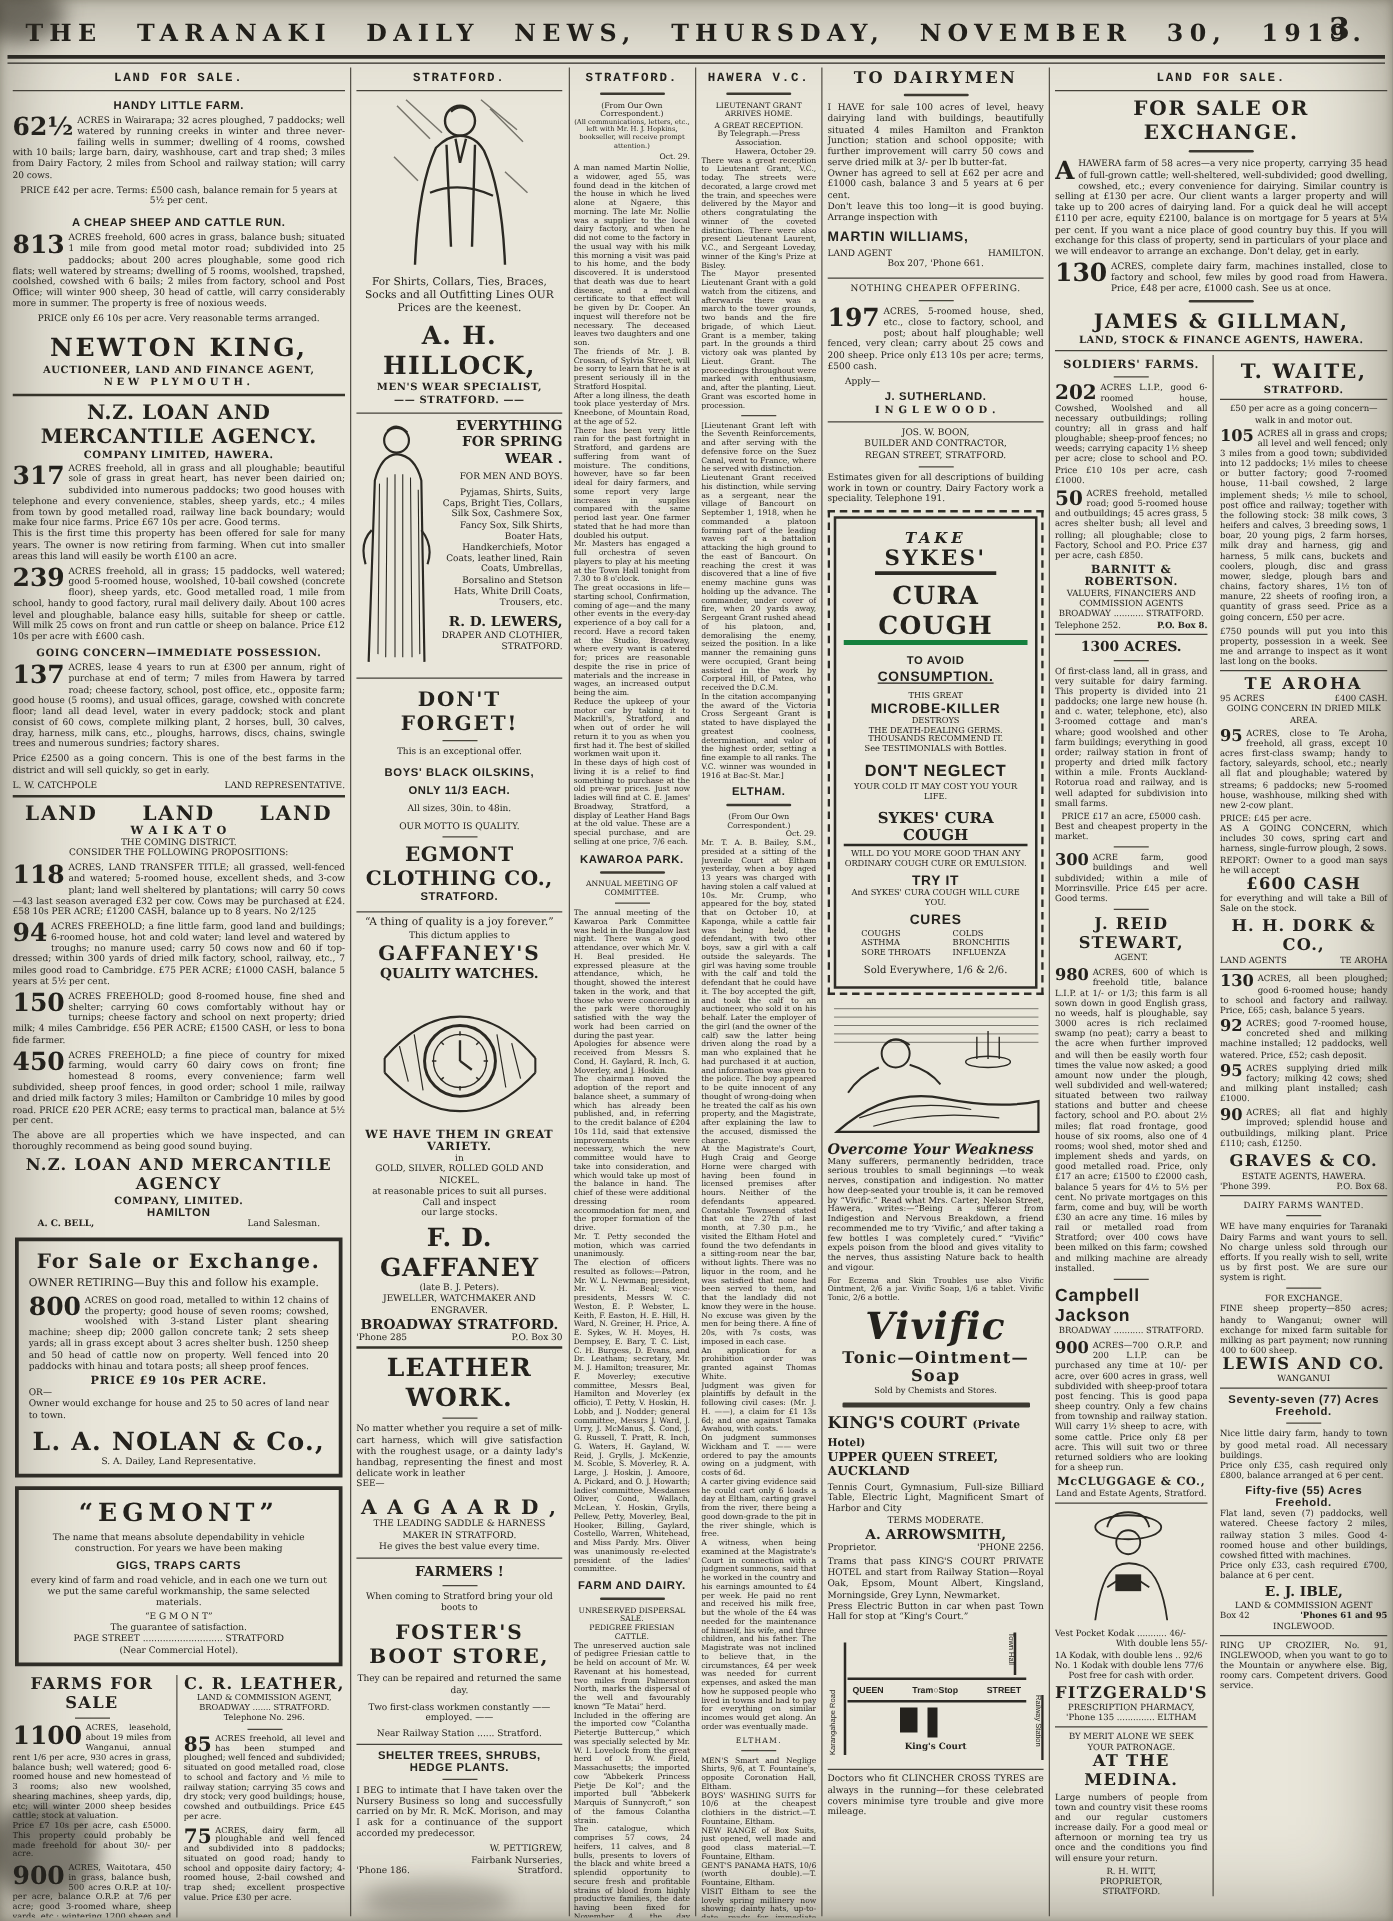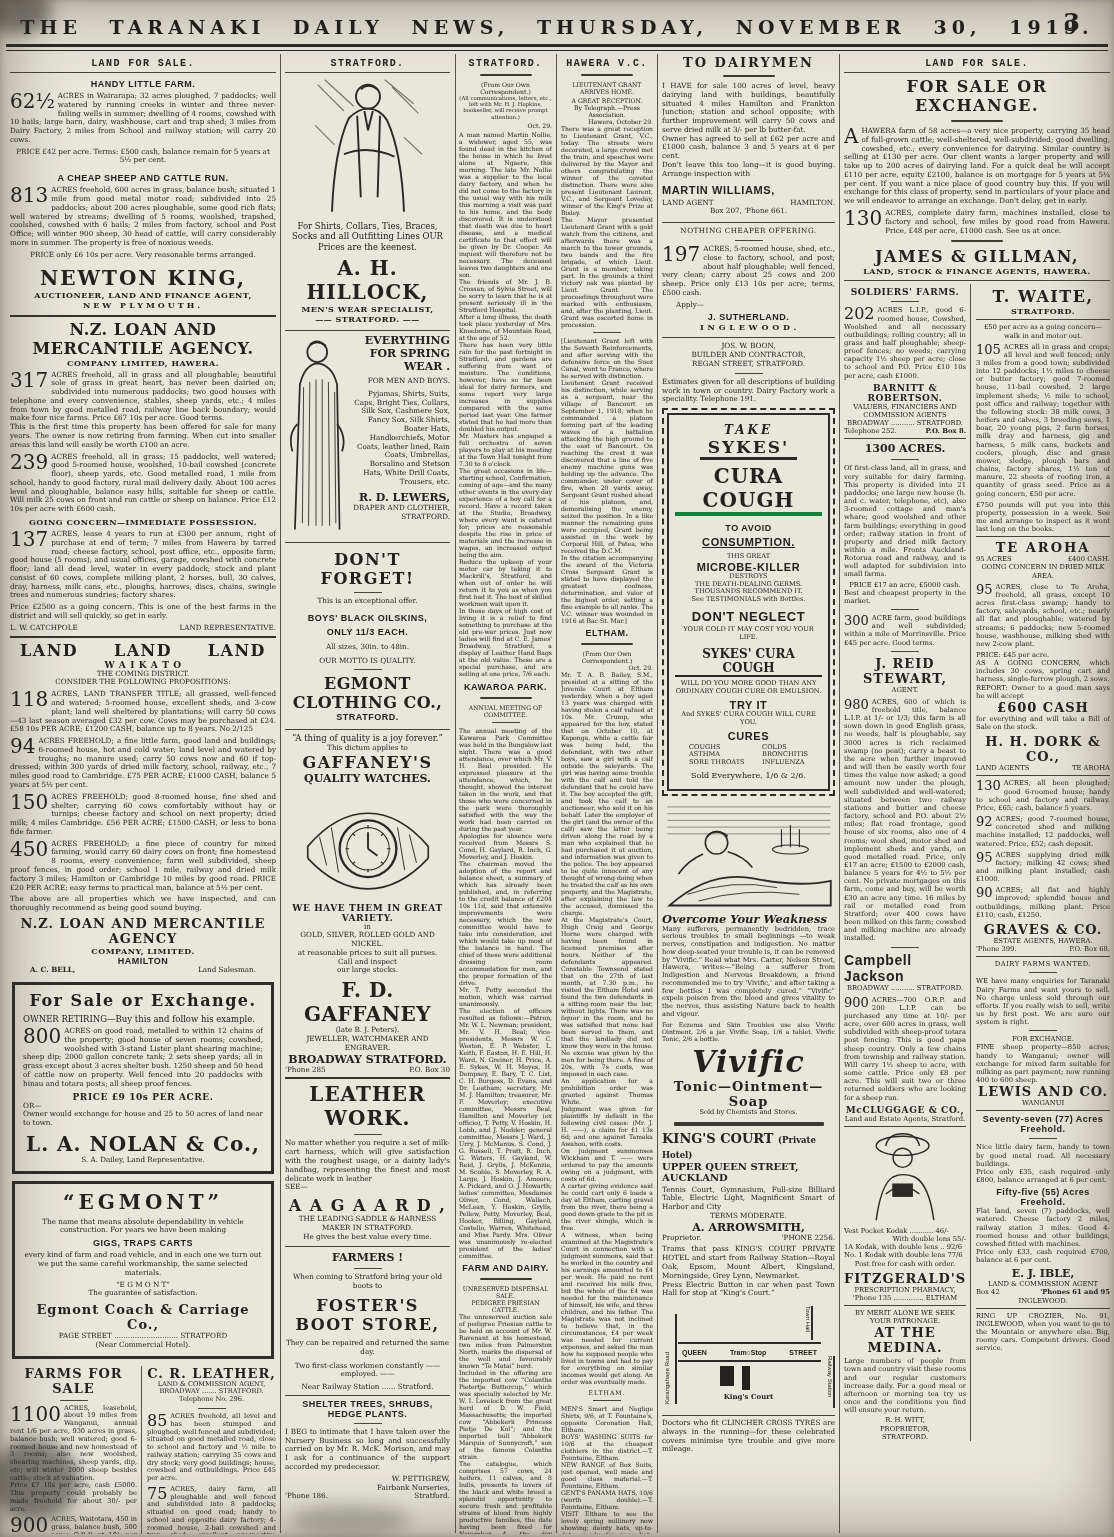--- a/index.html
+++ b/index.html
@@ -24,21 +24,21 @@
   .chead{font-family:Liberation Mono, monospace;font-weight:bold;font-size:10px;text-align:center;letter-spacing:1.4px;margin:3px 0 2px}
   .hr1{border-top:1px solid #45423a;margin:3px 0}
   .hr2{border-top:2px solid #353329;margin:3px 0}
   .dv{width:52px;height:2px;background:#3c3931;margin:5px auto;border-radius:1px}
   .dvs{width:28px;height:1px;background:#4a463d;margin:4px auto}
   .t7{font:7.2px/1.22 "DejaVu Serif",serif}
   .t68{font:6.8px/1.2 "DejaVu Serif",serif}
   .t65{font:6.6px/1.18 "DejaVu Serif",serif}
   .t6{font:6.1px/1.15 "DejaVu Serif",serif}
   .lst{margin:3px 0;overflow:hidden}
-  .lst .nm{float:left;font-family:"DejaVu Serif",serif;font-weight:normal;font-size:16px;line-height:.85;margin:1px 3px 0 0}
+  .lst .nm{float:left;font-family:"DejaVu Serif",serif;font-weight:bold;font-size:16px;line-height:.85;margin:1px 3px 0 0}
   .lst.big .nm{font-size:20px}
   .lst.sm .nm{font-size:13px}
   .box{border:2px solid #2f2d27;padding:6px 8px;margin:7px 2px}
   .box3{border:3px solid #2f2d27}
   .sykes{border:2px solid #2f2d27;outline:2px dashed #2f2d27;outline-offset:3px;margin:9px 5px;padding:8px 6px;text-align:center}
   .h20{font-family:"DejaVu Serif",serif;font-weight:bold;font-size:20px;text-align:center;letter-spacing:2px}
   .h16{font-family:"DejaVu Serif",serif;font-weight:bold;font-size:16px;text-align:center;letter-spacing:1.5px}
   .h13{font-family:"DejaVu Serif",serif;font-weight:bold;font-size:13px;text-align:center;letter-spacing:1px}
   .h11{font-family:"DejaVu Serif",serif;font-weight:bold;font-size:11px;text-align:center}
   .h9{font-family:"DejaVu Serif",serif;font-weight:bold;font-size:9px;text-align:center;letter-spacing:.6px}
@@ -131,21 +131,20 @@
       <div class="h20" style="letter-spacing:1px;margin-top:4px">L. A. NOLAN &amp; Co.,</div>
       <div class="t7 c">S. A. Dailey, Land Representative.</div>
     </div>
     <div class="box box3">
       <div class="h20" style="letter-spacing:4px">“EGMONT”</div>
       <div class="t7 c" style="margin-top:4px">The name that means absolute dependability in vehicle construction.  For years we have been making</div>
       <div class="sh9" style="margin:3px 0">GIGS,            TRAPS            CARTS</div>
       <div class="t7 c">every kind of farm and road vehicle, and in each one we turn out we put the same careful workmanship, the same selected materials.</div>
       <div class="t7 c b" style="margin-top:3px">“E G M O N T”</div>
       <div class="t7 c b">The guarantee of satisfaction.</div>
-      <div class="h13" style="margin-top:4px">Egmont Coach &amp; Carriage Co.,</div>
       <div class="t7 c b">PAGE STREET ............................ STRATFORD</div>
       <div class="t7 c">(Near Commercial Hotel).</div>
     </div>
     <div class="subcols">
       <div style="width:128px;padding-right:4px">
         <div class="h13">FARMS FOR SALE</div>
         <div class="dvs"></div>
         <div class="lst big t65 j"><span class="nm">1100</span><span class="pre">ACRES, leasehold, about 19 miles from Wanganui, annual rent 1/6 per acre, 930 acres in grass, balance bush; well watered; good 6-roomed house and new homestead of 3 rooms; also new woolshed, shearing machines, sheep yards, dip, etc; will winter 2000 sheep besides cattle; stock at valuation.
 Price £7 10s per acre, cash £5000. This property could probably be made freehold for about 30/- per acre.</span></div>
         <div class="lst big t65 j"><span class="nm">900</span><span class="pre">ACRES, Waitotara, 450 in grass, balance bush, 500 acres O.R.P. at 10/- per acre, balance O.R.P. at 7/6 per acre; good 3-roomed whare, sheep yards, etc.; wintering 1200 sheep and 50 head of cattle.
@@ -462,20 +461,21 @@
     <div class="dv"></div>
     <div class="h16">JAMES   &amp;   GILLMAN,</div>
     <div class="h8">LAND, STOCK &amp; FINANCE AGENTS, HAWERA.</div>
     <div class="hr1" style="margin-top:4px"></div>
     <div class="subcols">
 
       <div style="width:122px;padding-right:4px">
         <div class="h9" style="margin-top:3px">SOLDIERS'  FARMS.</div>
         <div class="dvs"></div>
         <div class="lst t68 j"><span class="nm">202</span><span>ACRES L.I.P., good 6-roomed house, Cowshed, Woolshed and all necessary outbuildings; rolling country; all in grass and half ploughable; sheep-proof fences; no weeds; carrying capacity 1½ sheep per acre; close to school and P.O.  Price £10 10s per acre, cash £1000.</span></div>
+        <div class="lst t68 j"><span class="nm">50</span><span>ACRES freehold, metalled road; good 5-roomed house and outbuildings; 45 acres grass, 5 acres shelter bush; all level and rolling; all ploughable; close to Factory, School and P.O.  Price £37 per acre, cash £850.</span></div>
         <div class="h9">BARNITT &amp; ROBERTSON.</div>
         <div class="t68 c b">VALUERS, FINANCIERS AND COMMISSION AGENTS</div>
         <div class="t68 c b">BROADWAY ........... STRATFORD.</div>
         <div class="row2 t68">
             <span>Telephone 252.</span>
             <span class="b">P.O. Box 8.</span>
           </div>
         <div class="hr1"></div>
         <div class="h11">1300  ACRES.</div>
         <div class="dvs"></div>

